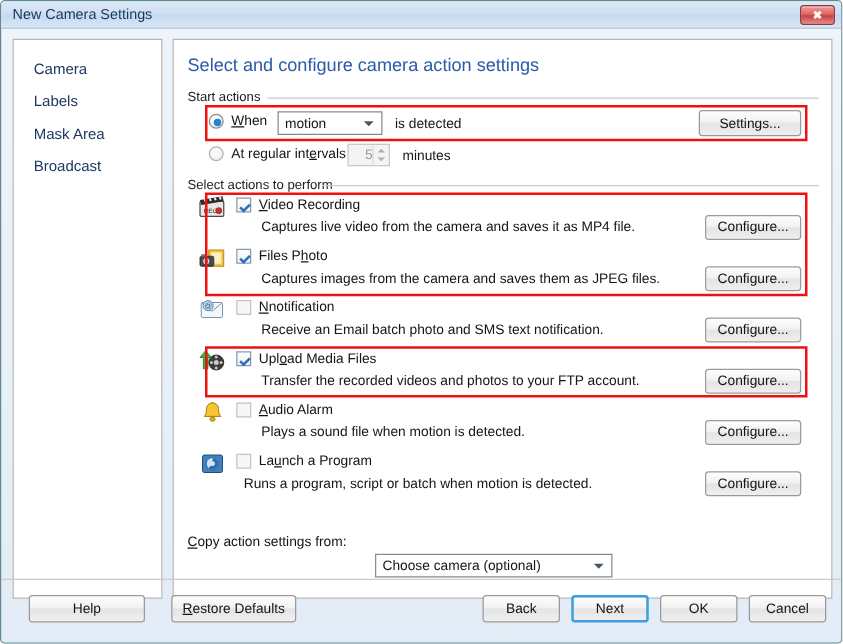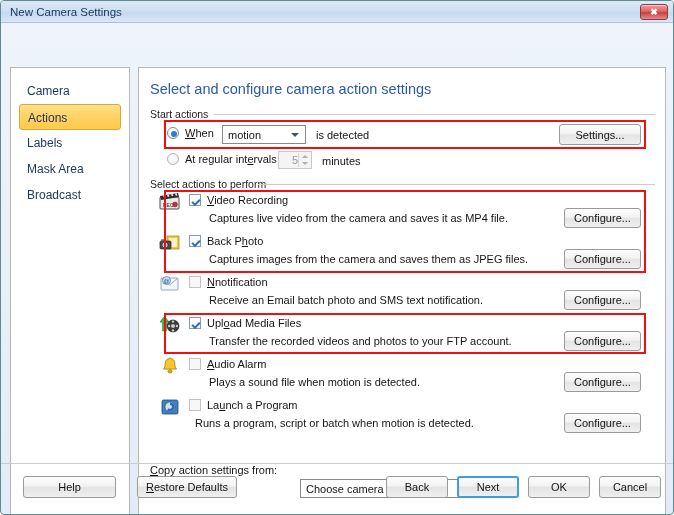--- a/index.html
+++ b/index.html
@@ -31,21 +31,20 @@
     background:linear-gradient(to bottom,#f29a9a 0%,#e06666 45%,#c94040 55%,#e78c8c 100%);
     display:flex;align-items:center;justify-content:center;
     color:#fff;font-size:9px;font-weight:bold;line-height:1;
     box-shadow:inset 0 1px 0 rgba(255,255,255,.5);
   }
   
   .dlgbody{position:relative;height:470px;}
   .panel{
     position:absolute;background:#fff;border:1px solid #b5b5b5;
     box-sizing:border-box;
-    margin-top:36px;
   }
   .sidebar{left:9px;top:8px;width:120px;height:448px;padding-top:10px;}
   .side-item{
     margin:0 8px 0 8px;height:26px;line-height:26px;padding-left:8px;
     font-size:12px;color:#1f3864;box-sizing:border-box;border-radius:3px;
     white-space:nowrap;
   }
   .side-item.selected{
     background:linear-gradient(to bottom,#ffe08a 0%,#ffd262 50%,#ffc94d 100%);
     border:1px solid #d9a938;
@@ -136,21 +135,20 @@
 
   <div class="titlebar">
     <div class="title">New Camera Settings</div>
     <div class="closebtn">✖</div>
   </div>
 
   <div class="dlgbody">
 
     <div class="panel sidebar">
       <div class="side-item">Camera</div>
-      <div class="side-item selected">Actions</div>
       <div class="side-item">Labels</div>
       <div class="side-item">Mask Area</div>
       <div class="side-item">Broadcast</div>
     </div>
 
     <div class="panel content">
 
       <div class="heading">Select and configure camera action settings</div>
 
       <div class="group-label" style="left:11px;top:40px;">Start actions</div>
@@ -204,21 +202,21 @@
       <svg class="icon" style="left:20px;top:165px;" viewBox="0 0 22 20">
         <rect x="8" y="3" width="12" height="13" fill="#f5c542" stroke="#a87c10" stroke-width=".7"></rect>
         <rect x="10" y="5" width="8" height="9" fill="#fdf1c4"></rect>
         <rect x="1" y="8" width="11" height="8" rx="1.2" fill="#4b4b4b" stroke="#262626" stroke-width=".7"></rect>
         <circle cx="6" cy="12" r="3" fill="#d9d9d9" stroke="#2b2b2b" stroke-width=".7"></circle>
         <circle cx="6" cy="12" r="1.4" fill="#4f7fb5"></circle>
         <rect x="2" y="6.3" width="3.4" height="2" rx=".5" fill="#6e6e6e"></rect>
       </svg>
       <div style="position:absolute;left:50px;top:167px;display:flex;align-items:center;gap:6px;">
         <span class="cbox on"></span>
-        <span class="act-title"><span>Back P</span><span class="ul">h</span><span>oto</span></span>
+        <span class="act-title"><span>Files P</span><span class="ul">h</span><span>oto</span></span>
       </div>
       <div class="act-desc" style="position:absolute;left:70px;top:185px;">Captures images from the camera and saves them as JPEG files.</div>
       <div class="btn" style="position:absolute;left:425px;top:181px;width:77px;height:20px;">
         <span>Configure...</span>
       </div>
 
       <svg class="icon" style="left:20px;top:206px;" viewBox="0 0 22 20">
         <rect x="2" y="4" width="17" height="12" rx="1" fill="#f3f6fa" stroke="#7f93a8" stroke-width=".8"></rect>
         <path d="M2.6 4.6 L10.5 11 L18.4 4.6" fill="none" stroke="#7f93a8" stroke-width=".8"></path>
         <circle cx="7.5" cy="6.5" r="4" fill="#cfe2f3" stroke="#4a7fb5" stroke-width=".8"></circle>

